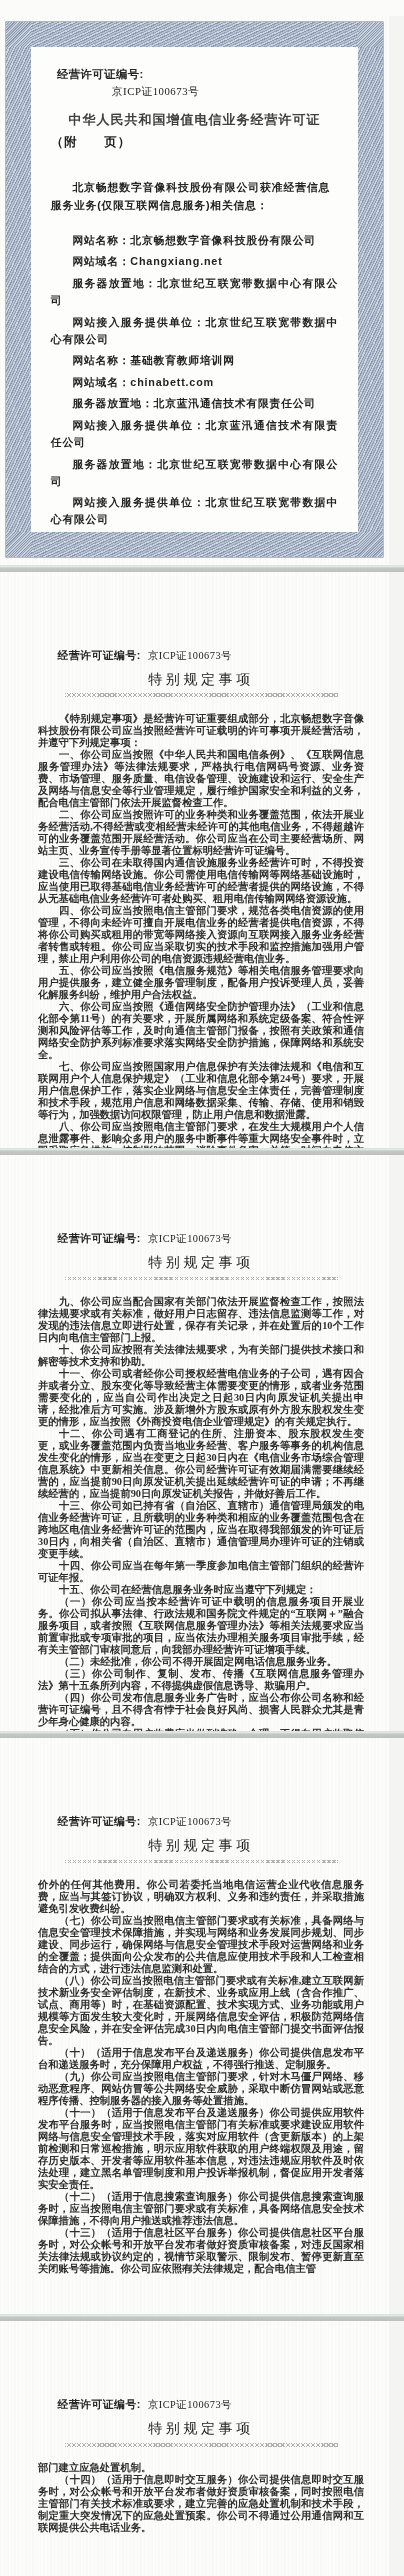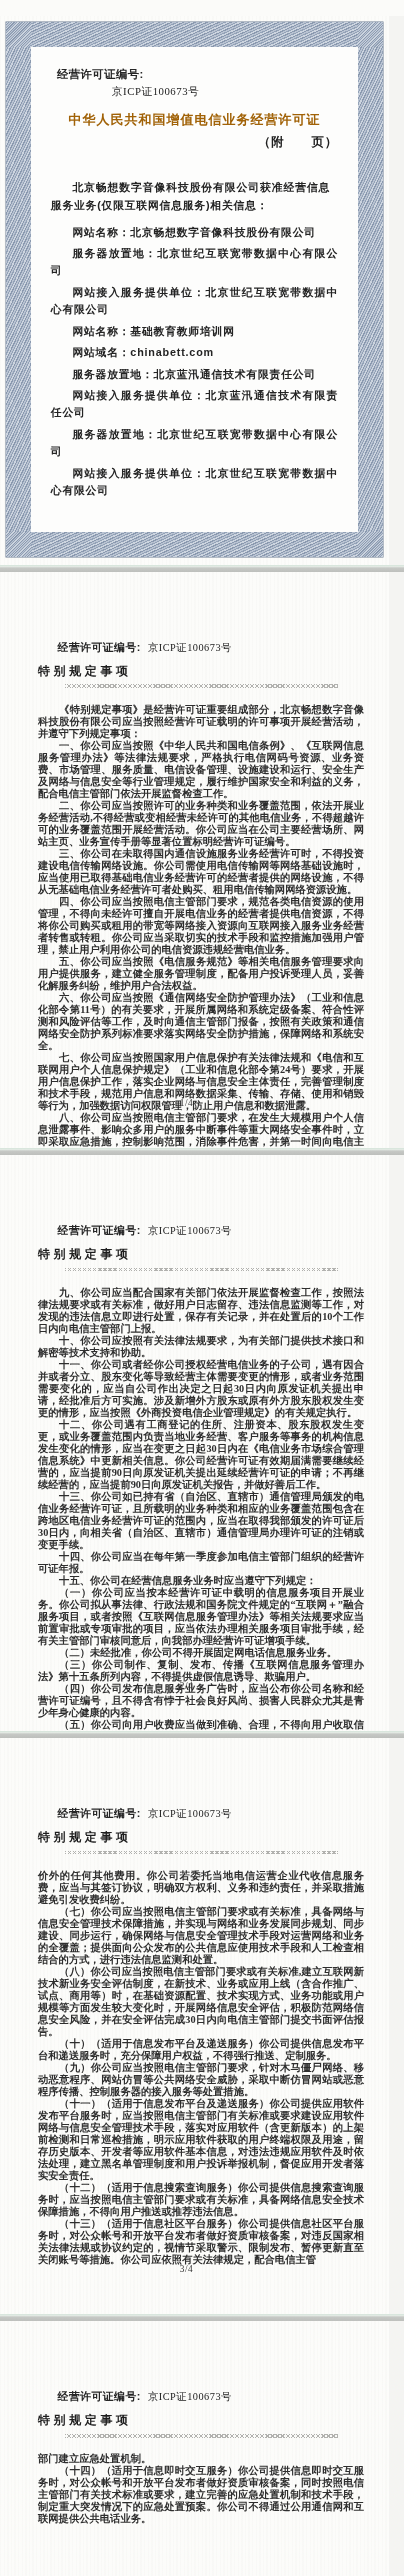--- a/index.html
+++ b/index.html
@@ -43,48 +43,48 @@
   .b-sans{font-family:"Liberation Sans","DejaVu Sans",sans-serif;font-weight:700;}
   .cert .lic-label{
     font-size:11.3px;letter-spacing:0.5px;margin:7.2px 0 0 6.2px;color:#262626;
   }
   .cert .lic-number{
     font-size:10.8px;margin:3.1px 0 0 61px;letter-spacing:0.5px;color:#222;
   }
   .cert-title{
     margin:11.3px 0 0 0;
     text-align:center;
-    font-size:13px;font-weight:700;letter-spacing:1px;color:#a16207;
+    font-size:13px;font-weight:700;letter-spacing:1px;color:#404040;
   }
   .cert-subtitle{
     margin:5.2px 0 0 0;
-    text-align:right;
+    text-align:left;
     font-size:12.4px;font-weight:700;letter-spacing:1px;color:#1f1f1f;
   }
   .cert-intro{
     margin:27px 8px 0 0;
     font-size:10.8px;line-height:18px;letter-spacing:0.8px;
     text-indent:2em;text-align:justify;color:#242424;
   }
-  .fields{margin-top:10px;}
+  .fields{margin-top:18px;}
   .field{
     margin:0 0 4.6px 0;
     font-size:10.8px;line-height:17px;letter-spacing:0.8px;
     text-indent:2em;text-align:justify;color:#242424;
   }
 
   
-  .rules{height:576px;padding:8px 25px 0 38px;box-sizing:border-box;}
+  .rules{height:576px;padding:16px 25px 0 38px;box-sizing:border-box;}
   .rules.last{height:549px;}
   .rules-header{margin:61px 0 0 19.6px;}
   .rules-header .lab{font-size:10.8px;letter-spacing:0.5px;color:#262626;}
   .rules-header .num{font-size:10.3px;margin-left:5.2px;letter-spacing:0.5px;color:#222;}
   .rules-title{
-    margin:8.2px 0 0 0;text-align:left;
-    font-size:12px;font-weight:700;letter-spacing:3.6px;color:#1e1e1e;
+    margin:8.2px 0 0 0;text-align:center;
+    font-size:14px;font-weight:400;letter-spacing:3.6px;color:#1e1e1e;
   }
   .zigzag{
     width:273px;height:3.6px;margin:4.6px auto 0 auto;opacity:.75;
     background:
       repeating-linear-gradient(135deg,#9a9a96 0 1px,rgba(0,0,0,0) 1px 3.6px),
       repeating-linear-gradient(45deg,#9a9a96 0 1px,rgba(0,0,0,0) 1px 3.6px);
   }
   .paras{margin-top:15.5px;}
   .paras p{
     margin:0;
@@ -111,20 +111,21 @@
       <div class="cert-content">
         <div class="lic-label b-sans">经营许可证编号:</div>
         <div class="lic-number">京ICP证100673号</div>
         <h1 class="cert-title">中华人民共和国增值电信业务经营许可证</h1>
         <div class="cert-subtitle">（附　　页）</div>
         <p class="cert-intro b-sans">北京畅想数字音像科技股份有限公司获准经营信息服务业务(仅限互联网信息服务)相关信息：</p>
         <div class="fields">
 
             <p class="field b-sans"><span>网站名称：</span><span>北京畅想数字音像科技股份有限公司</span></p>
 
+            <p class="field b-sans"><span>网站域名：</span><span>Changxiang.net</span></p>
 
             <p class="field b-sans"><span>服务器放置地：</span><span>北京世纪互联宽带数据中心有限公司</span></p>
 
             <p class="field b-sans"><span>网站接入服务提供单位：</span><span>北京世纪互联宽带数据中心有限公司</span></p>
 
             <p class="field b-sans"><span>网站名称：</span><span>基础教育教师培训网</span></p>
 
             <p class="field b-sans"><span>网站域名：</span><span>chinabett.com</span></p>
 
             <p class="field b-sans"><span>服务器放置地：</span><span>北京蓝汛通信技术有限责任公司</span></p>

